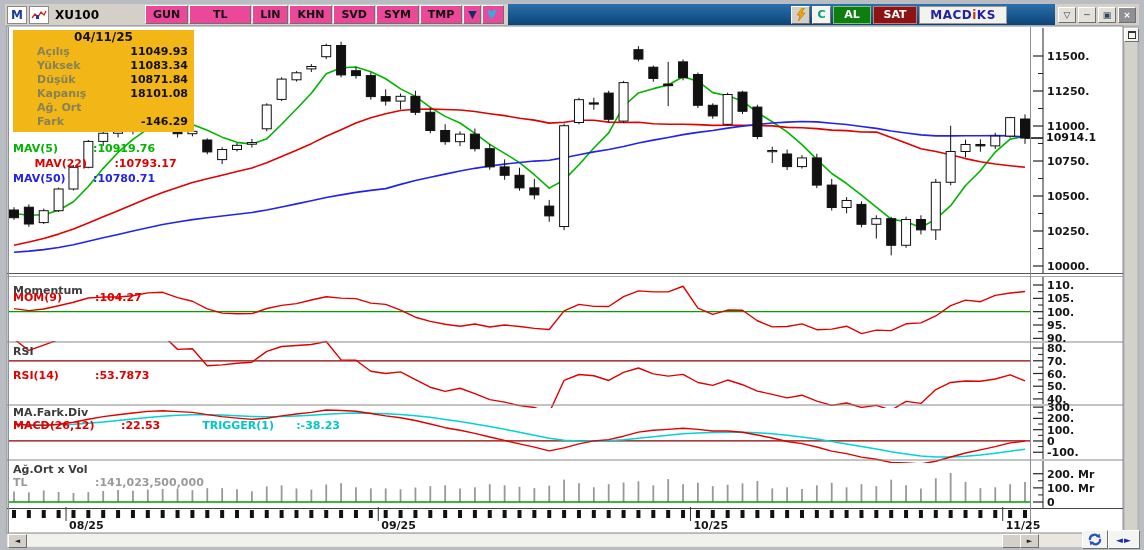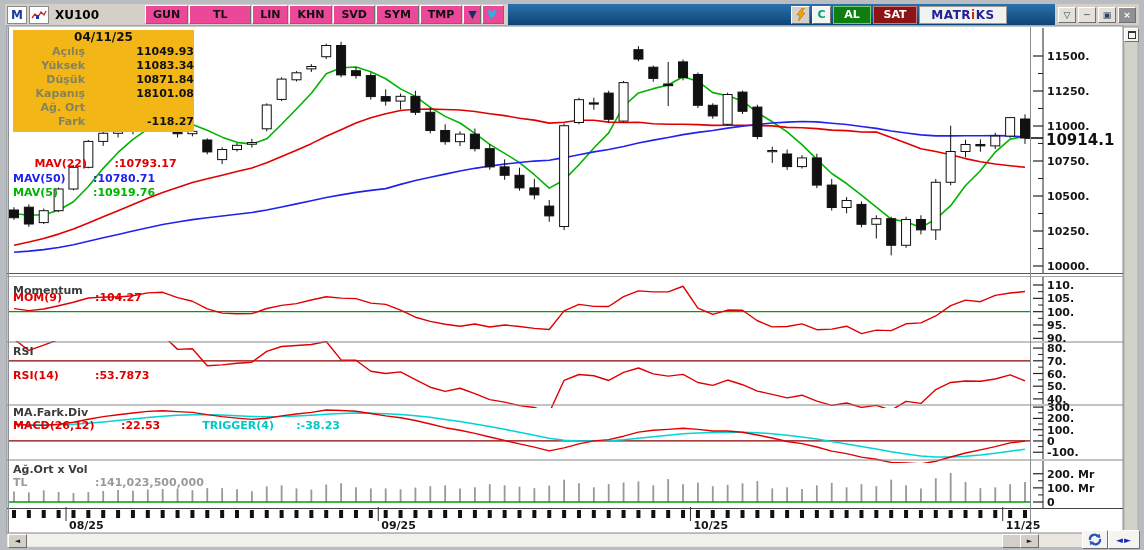--- a/index.html
+++ b/index.html
@@ -32,30 +32,30 @@
   .logo .i-red{color:#c43010;}
   .winctl{display:flex;gap:2px;margin-left:48px;background:#d4d0c8;height:21px;align-items:center;padding:0 3px;}
   .wbtn{width:16px;height:14px;background:#e3e1da;border:1px solid;
     border-color:#ffffff #6f6f6f #6f6f6f #ffffff;display:flex;align-items:center;justify-content:center;
     font-size:9px;color:#30425c;font-weight:bold;}
   .wbtn.close{background:#8f9094;color:#fff;}
   
   .infobox{left:13px;top:30px;width:181px;height:102px;background:#f2b616;font-size:11px;font-weight:bold;}
   .infobox .date{text-align:center;color:#111;height:15px;line-height:15px;font-size:12px;}
   .irow{display:flex;height:14px;line-height:14px;}
-  .irow .lab{width:72px;text-align:right;color:#86825a;}
-  .irow .val{flex:1;text-align:right;color:#111;}
+  .irow .lab{width:72px;color:#86825a;padding-left:24px;}
+  .irow .val{flex:1;text-align:right;padding-right:6px;color:#111;}
   .mavrow{left:13px;font-size:11px;font-weight:bold;display:flex;width:185px;}
   .mavrow .n{width:80px;}
-  .g{color:#00b400;margin-top:44px;} .r{color:#e00000;justify-content:center;} .b{color:#2222ee;} .cy{color:#00c8c8;}
+  .g{color:#00b400;} .r{color:#e00000;justify-content:center;} .b{color:#2222ee;} .cy{color:#00c8c8;}
   .ptitle{font-size:11px;font-weight:bold;color:#3c3c3c;left:13px;}
   .prow{font-size:11px;font-weight:bold;left:13px;display:flex;}
   .prow .n{width:82px;}
   .gray{color:#9a9a9a;}
-  .pricelabel{left:1046px;top:131px;font-size:15px;font-weight:bold;color:#111;}
+  .pricelabel{left:1046px;top:131px;font-size:11px;font-weight:bold;color:#111;}
   
   .sbtn{background:#d4d0c8;border:1px solid;border-color:#ffffff #6f6f6f #6f6f6f #ffffff;
     display:flex;align-items:center;justify-content:center;font-size:7px;color:#222;}
   .navbtn{background:#f4f4f0;border:1px solid;border-color:#ffffff #6f6f6f #6f6f6f #ffffff;
     display:flex;align-items:center;justify-content:center;}
   .tri{font-size:9px;color:#1a2ab0;font-weight:bold;letter-spacing:1px;}
 </style>
 </head>
 <body>
 
@@ -506,21 +506,21 @@
       <svg width="10" height="13" viewBox="0 0 10 13">
         <polygon points="6,0 1,7 4,7 2.5,13 9,5 5.5,5 8.5,0" fill="#f5a800" stroke="#b06a00" stroke-width="0.6"></polygon>
         </svg>
     </div>
     <div class="sq-btn sq-white">
       <span style="color:#00a078;font-weight:bold;font-size:11px">C</span>
       </div>
     <div class="albtn">AL</div>
     <div class="satbtn">SAT</div>
     <div class="logo">
-        <span>MATR</span>
+        <span>MACD</span>
         <span class="i-red">i</span>
         <span>KS</span>
       </div>
   </div>
   <div class="winctl">
     <div class="wbtn">▽</div>
     <div class="wbtn">─</div>
     <div class="wbtn">▣</div>
     <div class="wbtn close">×</div>
   </div>
@@ -543,21 +543,21 @@
   <div class="irow">
       <span class="lab">Kapanış</span>
       <span class="val">18101.08</span>
     </div>
   <div class="irow">
       <span class="lab">Ağ. Ort</span>
       <span class="val"></span>
     </div>
   <div class="irow">
       <span class="lab">Fark</span>
-      <span class="val">-118.27</span>
+      <span class="val">-146.29</span>
     </div>
 </div>
 
 <div class="abs mavrow g" style="top:142px">
   <span class="n">MAV(5)</span>
     <span>:10919.76</span>
   </div>
 <div class="abs mavrow r" style="top:157px">
   <span class="n">MAV(22)</span>
     <span>:10793.17</span>
@@ -576,21 +576,21 @@
 <div class="abs ptitle" style="top:345px">RSI</div>
 <div class="abs prow r" style="top:369px">
   <span class="n">RSI(14)</span>
     <span>:53.7873</span>
   </div>
 
 <div class="abs ptitle" style="top:406px">MA.Fark.Div</div>
 <div class="abs prow" style="top:419px">
   <span class="n r" style="width:108px">MACD(26,12)</span>
     <span class="r">:22.53</span>
-  <span class="cy" style="margin-left:42px;width:94px">TRIGGER(4)</span>
+  <span class="cy" style="margin-left:42px;width:94px">TRIGGER(1)</span>
     <span class="cy">:-38.23</span>
   </div>
 
 <div class="abs ptitle" style="top:463px">Ağ.Ort x Vol</div>
 <div class="abs prow gray" style="top:476px">
   <span class="n">TL</span>
     <span>:141,023,500,000</span>
   </div>
 
 <div class="abs pricelabel">10914.1</div>

